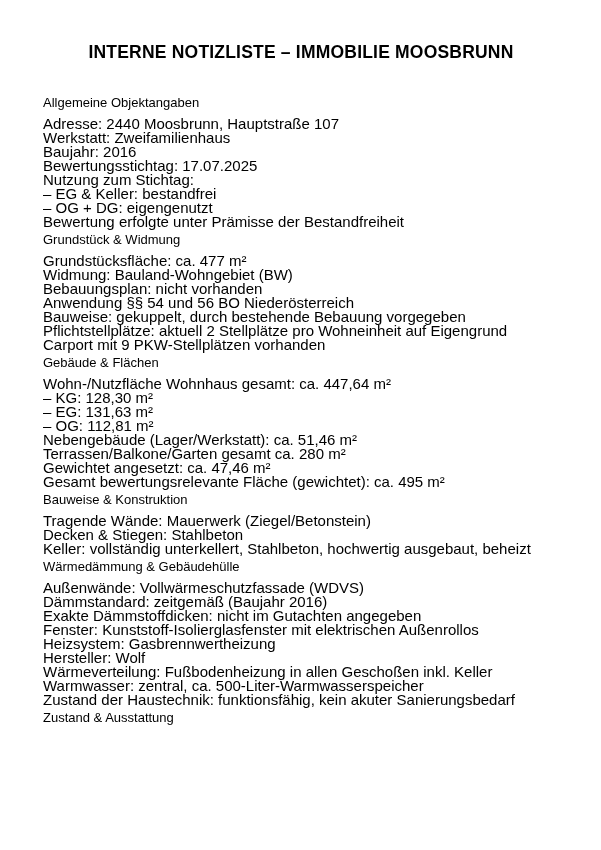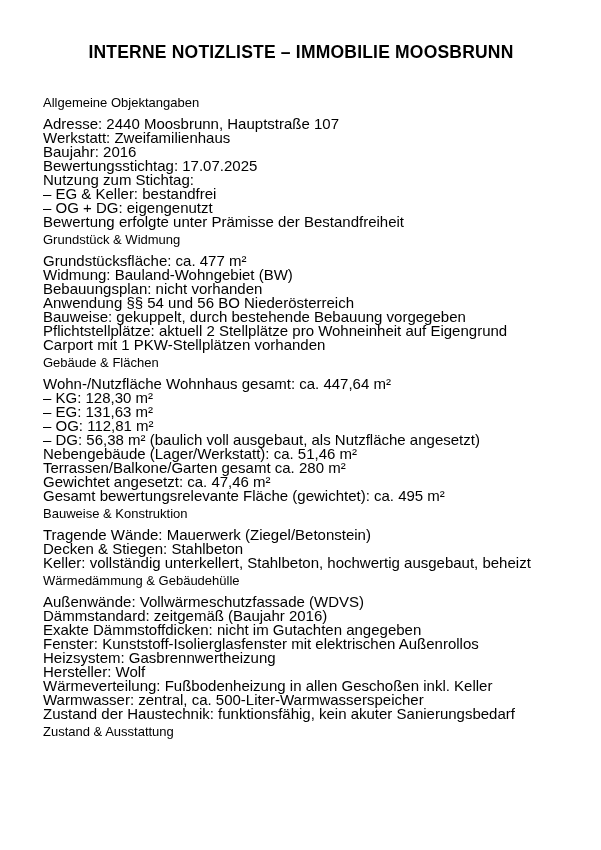--- a/index.html
+++ b/index.html
@@ -57,29 +57,28 @@
         <p>Bewertung erfolgte unter Prämisse der Bestandfreiheit</p>
       </section>
       <section class="doc-section">
         <h2>Grundstück &amp; Widmung</h2>
         <p>Grundstücksfläche: ca. 477 m²</p>
         <p>Widmung: Bauland-Wohngebiet (BW)</p>
         <p>Bebauungsplan: nicht vorhanden</p>
         <p>Anwendung §§ 54 und 56 BO Niederösterreich</p>
         <p>Bauweise: gekuppelt, durch bestehende Bebauung vorgegeben</p>
         <p>Pflichtstellplätze: aktuell 2 Stellplätze pro Wohneinheit auf Eigengrund</p>
-        <p>Carport mit 1 PKW-Stellplätzen vorhanden</p>
+        <p>Carport mit 9 PKW-Stellplätzen vorhanden</p>
       </section>
       <section class="doc-section">
         <h2>Gebäude &amp; Flächen</h2>
         <p>Wohn-/Nutzfläche Wohnhaus gesamt: ca. 447,64 m²</p>
         <p>– KG: 128,30 m²</p>
         <p>– EG: 131,63 m²</p>
         <p>– OG: 112,81 m²</p>
-        <p>– DG: 56,38 m² (baulich voll ausgebaut, als Nutzfläche angesetzt)</p>
         <p>Nebengebäude (Lager/Werkstatt): ca. 51,46 m²</p>
         <p>Terrassen/Balkone/Garten gesamt ca. 280 m²</p>
         <p>Gewichtet angesetzt: ca. 47,46 m²</p>
         <p>Gesamt bewertungsrelevante Fläche (gewichtet): ca. 495 m²</p>
       </section>
       <section class="doc-section">
         <h2>Bauweise &amp; Konstruktion</h2>
         <p>Tragende Wände: Mauerwerk (Ziegel/Betonstein)</p>
         <p>Decken &amp; Stiegen: Stahlbeton</p>
         <p>Keller: vollständig unterkellert, Stahlbeton, hochwertig ausgebaut, beheizt</p>

